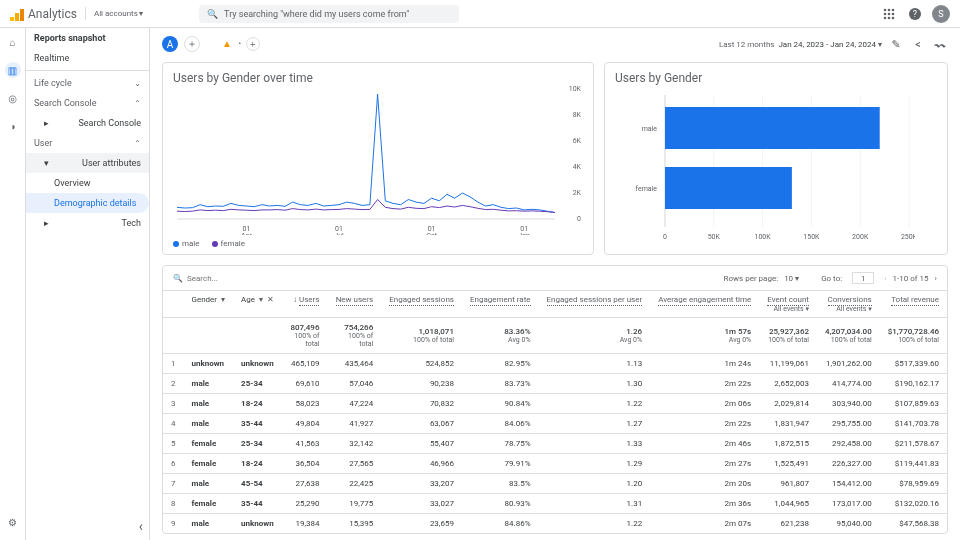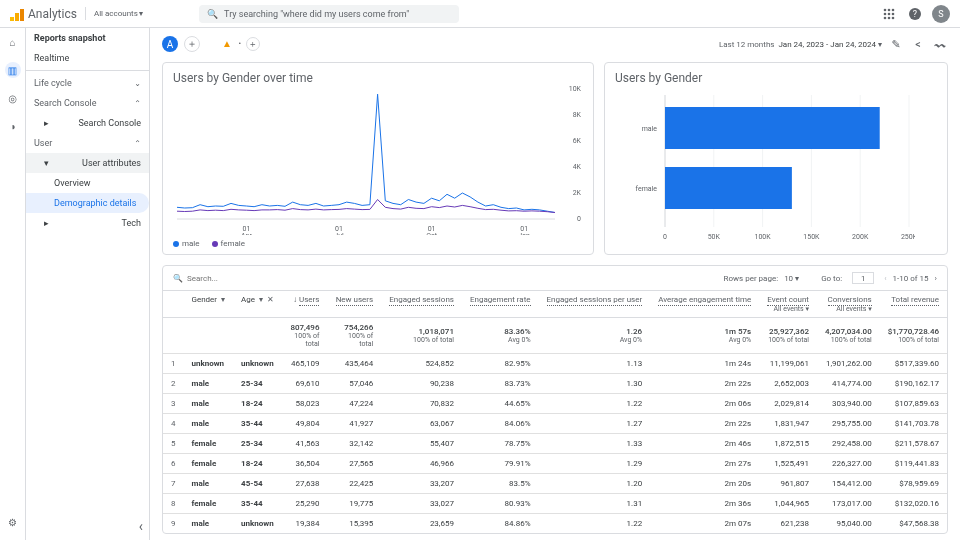--- a/index.html
+++ b/index.html
@@ -325,21 +325,21 @@
               <td>414,774.00</td>
               <td>$190,162.17</td>
             </tr>
             <tr>
               <td class="idx">3</td>
               <td class="dim"><b>male</b></td>
               <td class="dim"><b>18-24</b></td>
               <td>58,023</td>
               <td>47,224</td>
               <td>70,832</td>
-              <td>44.65%</td>
+              <td>90.84%</td>
               <td>1.22</td>
               <td>2m 06s</td>
               <td>2,029,814</td>
               <td>303,940.00</td>
               <td>$107,859.63</td>
             </tr>
             <tr>
               <td class="idx">4</td>
               <td class="dim"><b>male</b></td>
               <td class="dim"><b>35-44</b></td>

